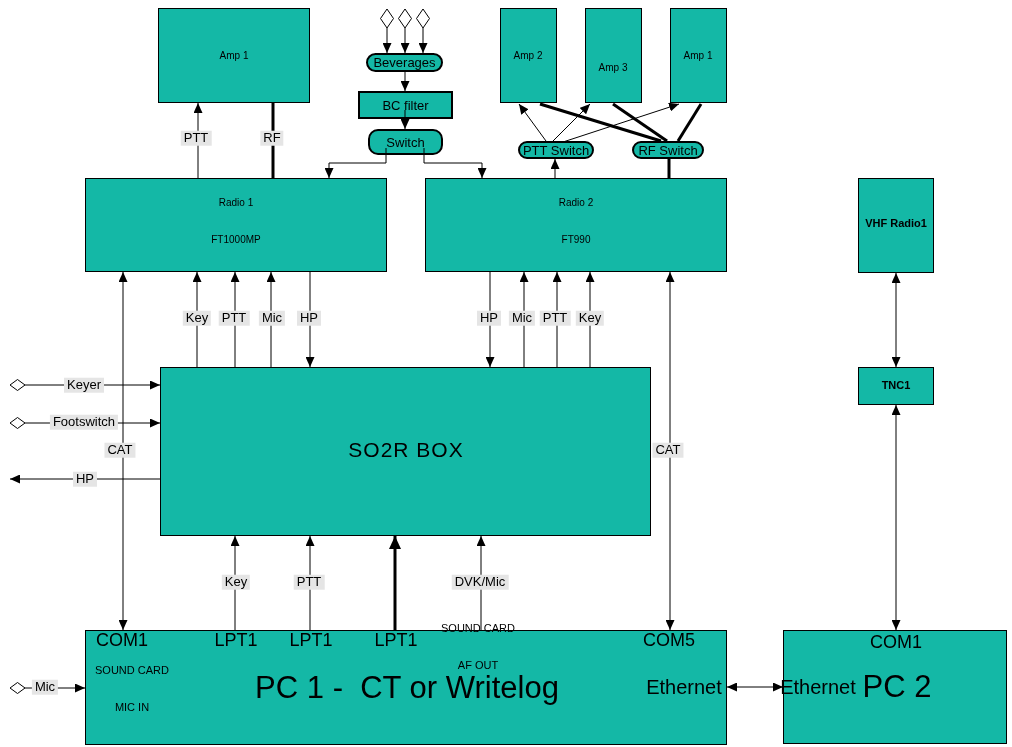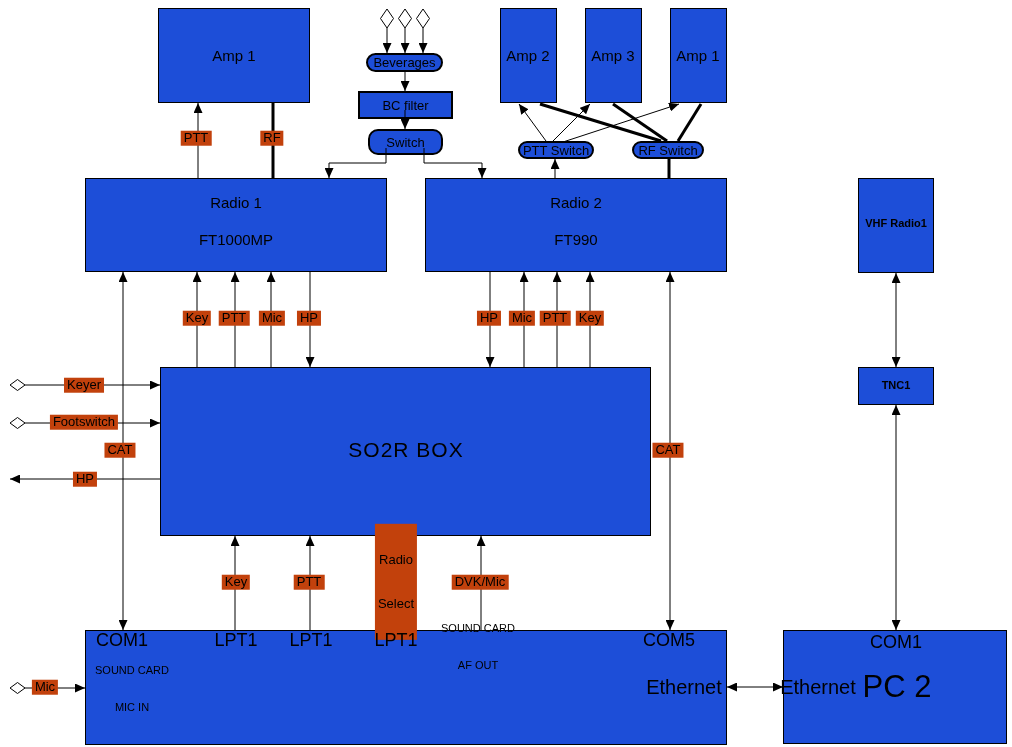--- a/index.html
+++ b/index.html
@@ -1,39 +1,39 @@
 <!DOCTYPE html>
 <html><head>
 <meta charset="utf-8">
 <style>
   html,body{margin:0;padding:0;background:#ffffff;}
   .canvas{
     position:relative;width:1012px;height:747px;background:#ffffff;
     font-family:"Liberation Sans",sans-serif;color:#000;overflow:hidden;
   }
   .box{
-    position:absolute;background:#1d4ed8;border:1px solid #000;box-sizing:border-box;
+    position:absolute;background:#14b8a6;border:1px solid #000;box-sizing:border-box;
   }
   .oval{
     border-radius:10px;border-width:2px;display:flex;align-items:center;justify-content:center;
     font-size:13px;
   }
   .rectnode{
     display:flex;align-items:center;justify-content:center;font-size:13px;border-width:2px;
   }
   .wires{position:absolute;left:0;top:0;}
   .lbl{
     position:absolute;transform:translate(-50%,-50%);white-space:pre;line-height:1.12;
     text-align:center;
   }
-  .bg{background:#c2410c;padding:0 3px;}
+  .bg{background:#e5e5e5;padding:0 3px;}
   .f11{font-size:11px;font-weight:bold;}
   .f12{font-size:11px;}
   .f13{font-size:13px;}
-  .f15{font-size:15px;}
+  .f15{font-size:10px;}
   .f16{font-size:20px;}
   .f18{font-size:18px;}
   .f21{font-size:21px;letter-spacing:1px;}
   .f31{font-size:31px;}
 </style>
 </head>
 <body>
 
 <div class="canvas">
 
@@ -126,21 +126,21 @@
       <polygon points="10,688 17.5,682.5 25,688 17.5,693.5" fill="#fff"></polygon>
       <line x1="25" y1="688" x2="85" y2="688" marker-end="url(#ar)"></line>
 
       <line x1="755" y1="687" x2="727" y2="687" marker-end="url(#ar)"></line>
       <line x1="755" y1="687" x2="783" y2="687" marker-end="url(#ar)"></line>
     </g>
   </svg>
 
   <div class="lbl f15" style="left:234px;top:56px">Amp 1</div>
   <div class="lbl f15" style="left:528px;top:56px">Amp 2</div>
-  <div class="lbl f15" style="left:613px;top:56px">Amp 3</div>
+  <div class="lbl f15" style="left:613px;top:68px">Amp 3</div>
   <div class="lbl f15" style="left:698px;top:56px">Amp 1</div>
   <div class="lbl f15" style="left:236px;top:203px">Radio 1</div>
   <div class="lbl f15" style="left:236px;top:240px">FT1000MP</div>
   <div class="lbl f15" style="left:576px;top:203px">Radio 2</div>
   <div class="lbl f15" style="left:576px;top:240px">FT990</div>
   <div class="lbl f11" style="left:896px;top:223px">VHF Radio1</div>
   <div class="lbl f11" style="left:896px;top:385px">TNC1</div>
   <div class="lbl f21" style="left:406px;top:450px">SO2R BOX</div>
 
   <div class="lbl f13 bg" style="left:196px;top:138px">PTT</div>
@@ -159,38 +159,35 @@
   <div class="lbl f13 bg" style="left:120px;top:450px">CAT</div>
   <div class="lbl f13 bg" style="left:668px;top:450px">CAT</div>
 
   <div class="lbl f13 bg" style="left:84px;top:385px">Keyer</div>
   <div class="lbl f13 bg" style="left:84px;top:422px">Footswitch</div>
   <div class="lbl f13 bg" style="left:85px;top:479px">HP</div>
   <div class="lbl f13 bg" style="left:45px;top:687px">Mic</div>
 
   <div class="lbl f13 bg" style="left:236px;top:582px">Key</div>
   <div class="lbl f13 bg" style="left:309px;top:582px">PTT</div>
-  <div class="lbl f13 bg" style="left:396px;top:582px">
-    <div>Radio</div>
-    <div>Select</div>
-  </div>
   <div class="lbl f13 bg" style="left:480px;top:582px">DVK/Mic</div>
 
   <div class="lbl f18" style="left:122px;top:640px">COM1</div>
   <div class="lbl f18" style="left:236px;top:640px">LPT1</div>
   <div class="lbl f18" style="left:311px;top:640px">LPT1</div>
   <div class="lbl f18" style="left:396px;top:640px">LPT1</div>
   <div class="lbl f12" style="left:478px;top:646px">
     <div>SOUND CARD</div>
     <div>AF OUT</div>
   </div>
   <div class="lbl f18" style="left:669px;top:640px">COM5</div>
   <div class="lbl f12" style="left:132px;top:688px">
     <div>SOUND CARD</div>
     <div>MIC IN</div>
   </div>
+  <div class="lbl f31" style="left:407px;top:688px">PC 1 -  CT or Writelog</div>
   <div class="lbl f16" style="left:684px;top:687px">Ethernet</div>
 
   <div class="lbl f18" style="left:896px;top:642px">COM1</div>
   <div class="lbl f16" style="left:818px;top:687px">Ethernet</div>
   <div class="lbl f31" style="left:897px;top:687px">PC 2</div>
 
 </div>
 
 </body></html>

